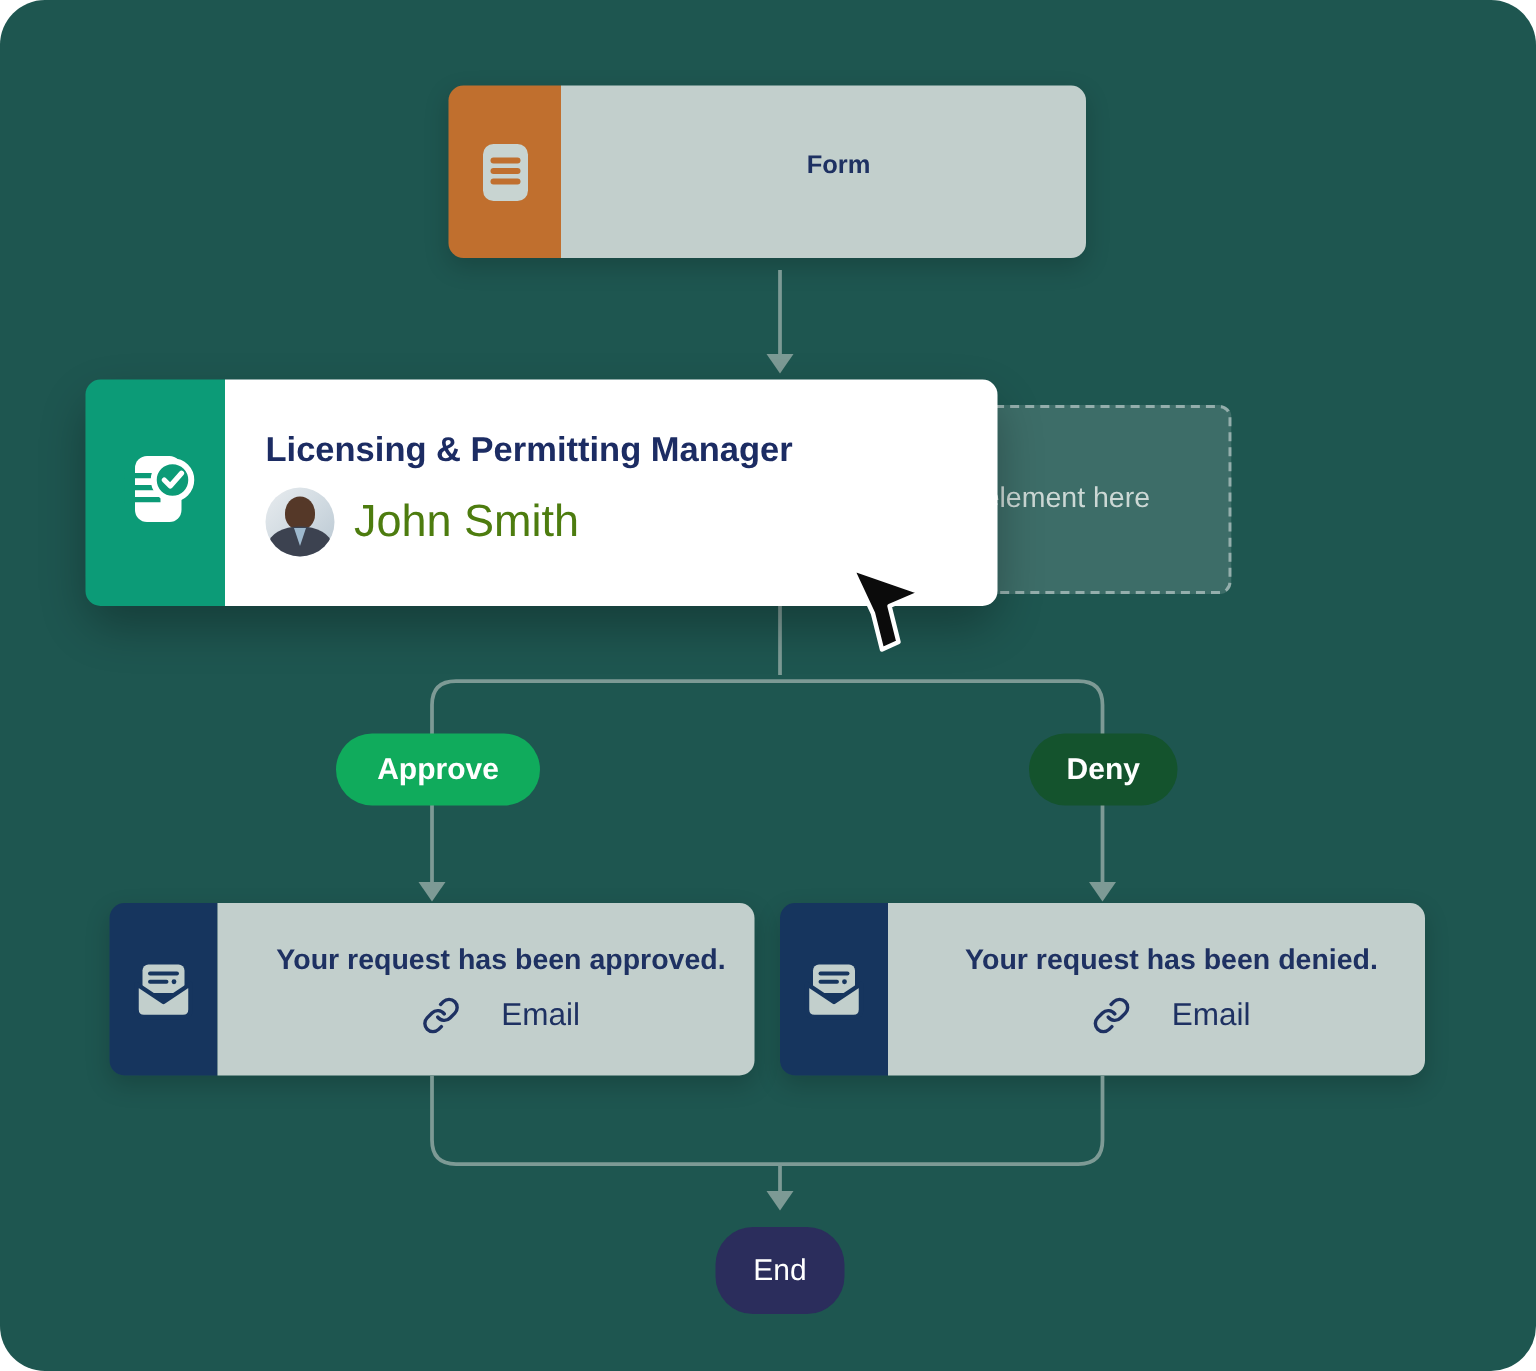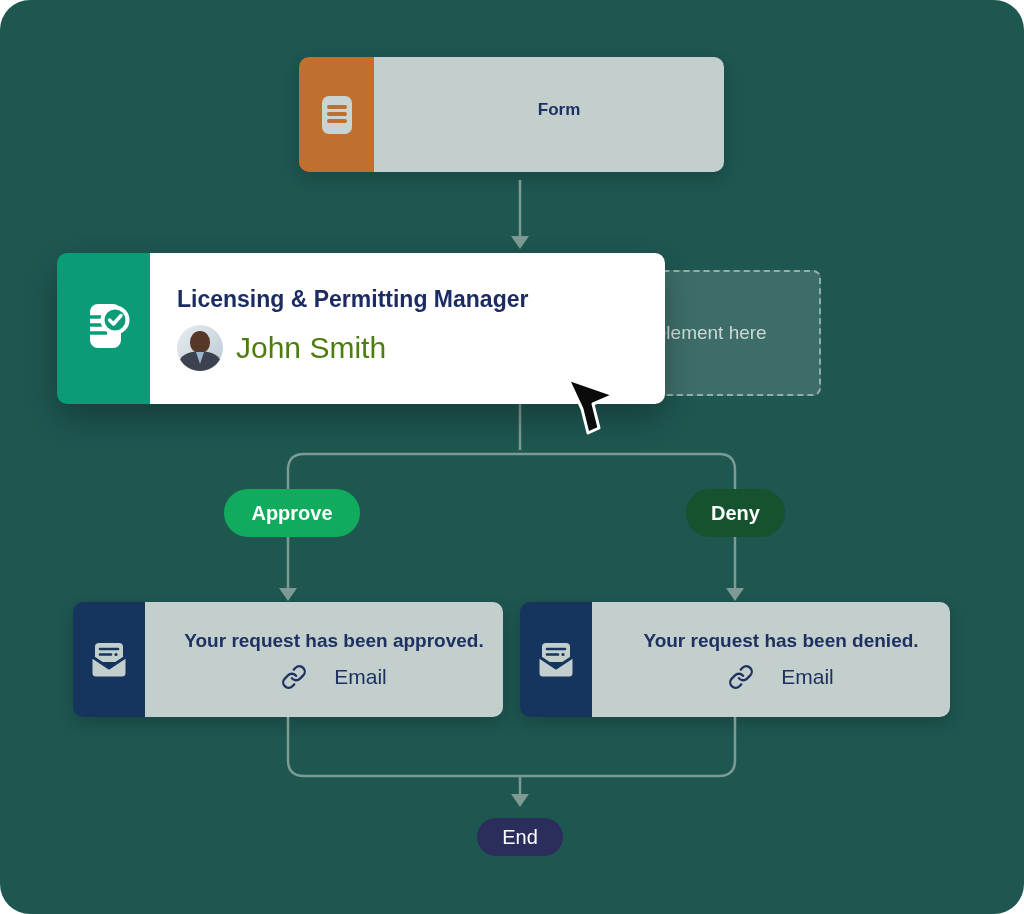--- a/index.html
+++ b/index.html
@@ -38,21 +38,21 @@
   
   .placeholder{position:absolute;left:555px;top:270px;width:262px;height:122px;z-index:2;
     background:rgba(255,255,255,.14);border:2px dashed rgba(255,255,255,.45);border-radius:8px;
     display:flex;align-items:center;justify-content:center;font-size:19px;color:#ccd8d5;}
 
   
   .pill{position:absolute;display:flex;align-items:center;justify-content:center;border-radius:26px;
     color:#ffffff;font-size:20px;font-weight:600;z-index:3;}
   .pill-approve{left:224px;top:489px;width:136px;height:48px;background:#10ab5c;}
   .pill-deny{left:686px;top:489px;width:99px;height:48px;background:#14532d;}
-  .pill-end{left:477px;top:818px;width:86px;height:38px;background:#2b2d5c;border-radius:25px;font-weight:500;}
+  .pill-end{left:477px;top:818px;width:86px;height:58px;background:#2b2d5c;border-radius:25px;font-weight:500;}
 
   
   .email-node{top:602px;width:430px;height:115px;}
   .email-left{left:73px;}
   .email-right{left:520px;}
   .email-node .icon-panel{width:72px;background:#16355e;}
 
   
   .connectors{position:absolute;left:0;top:0;z-index:1;}
 

